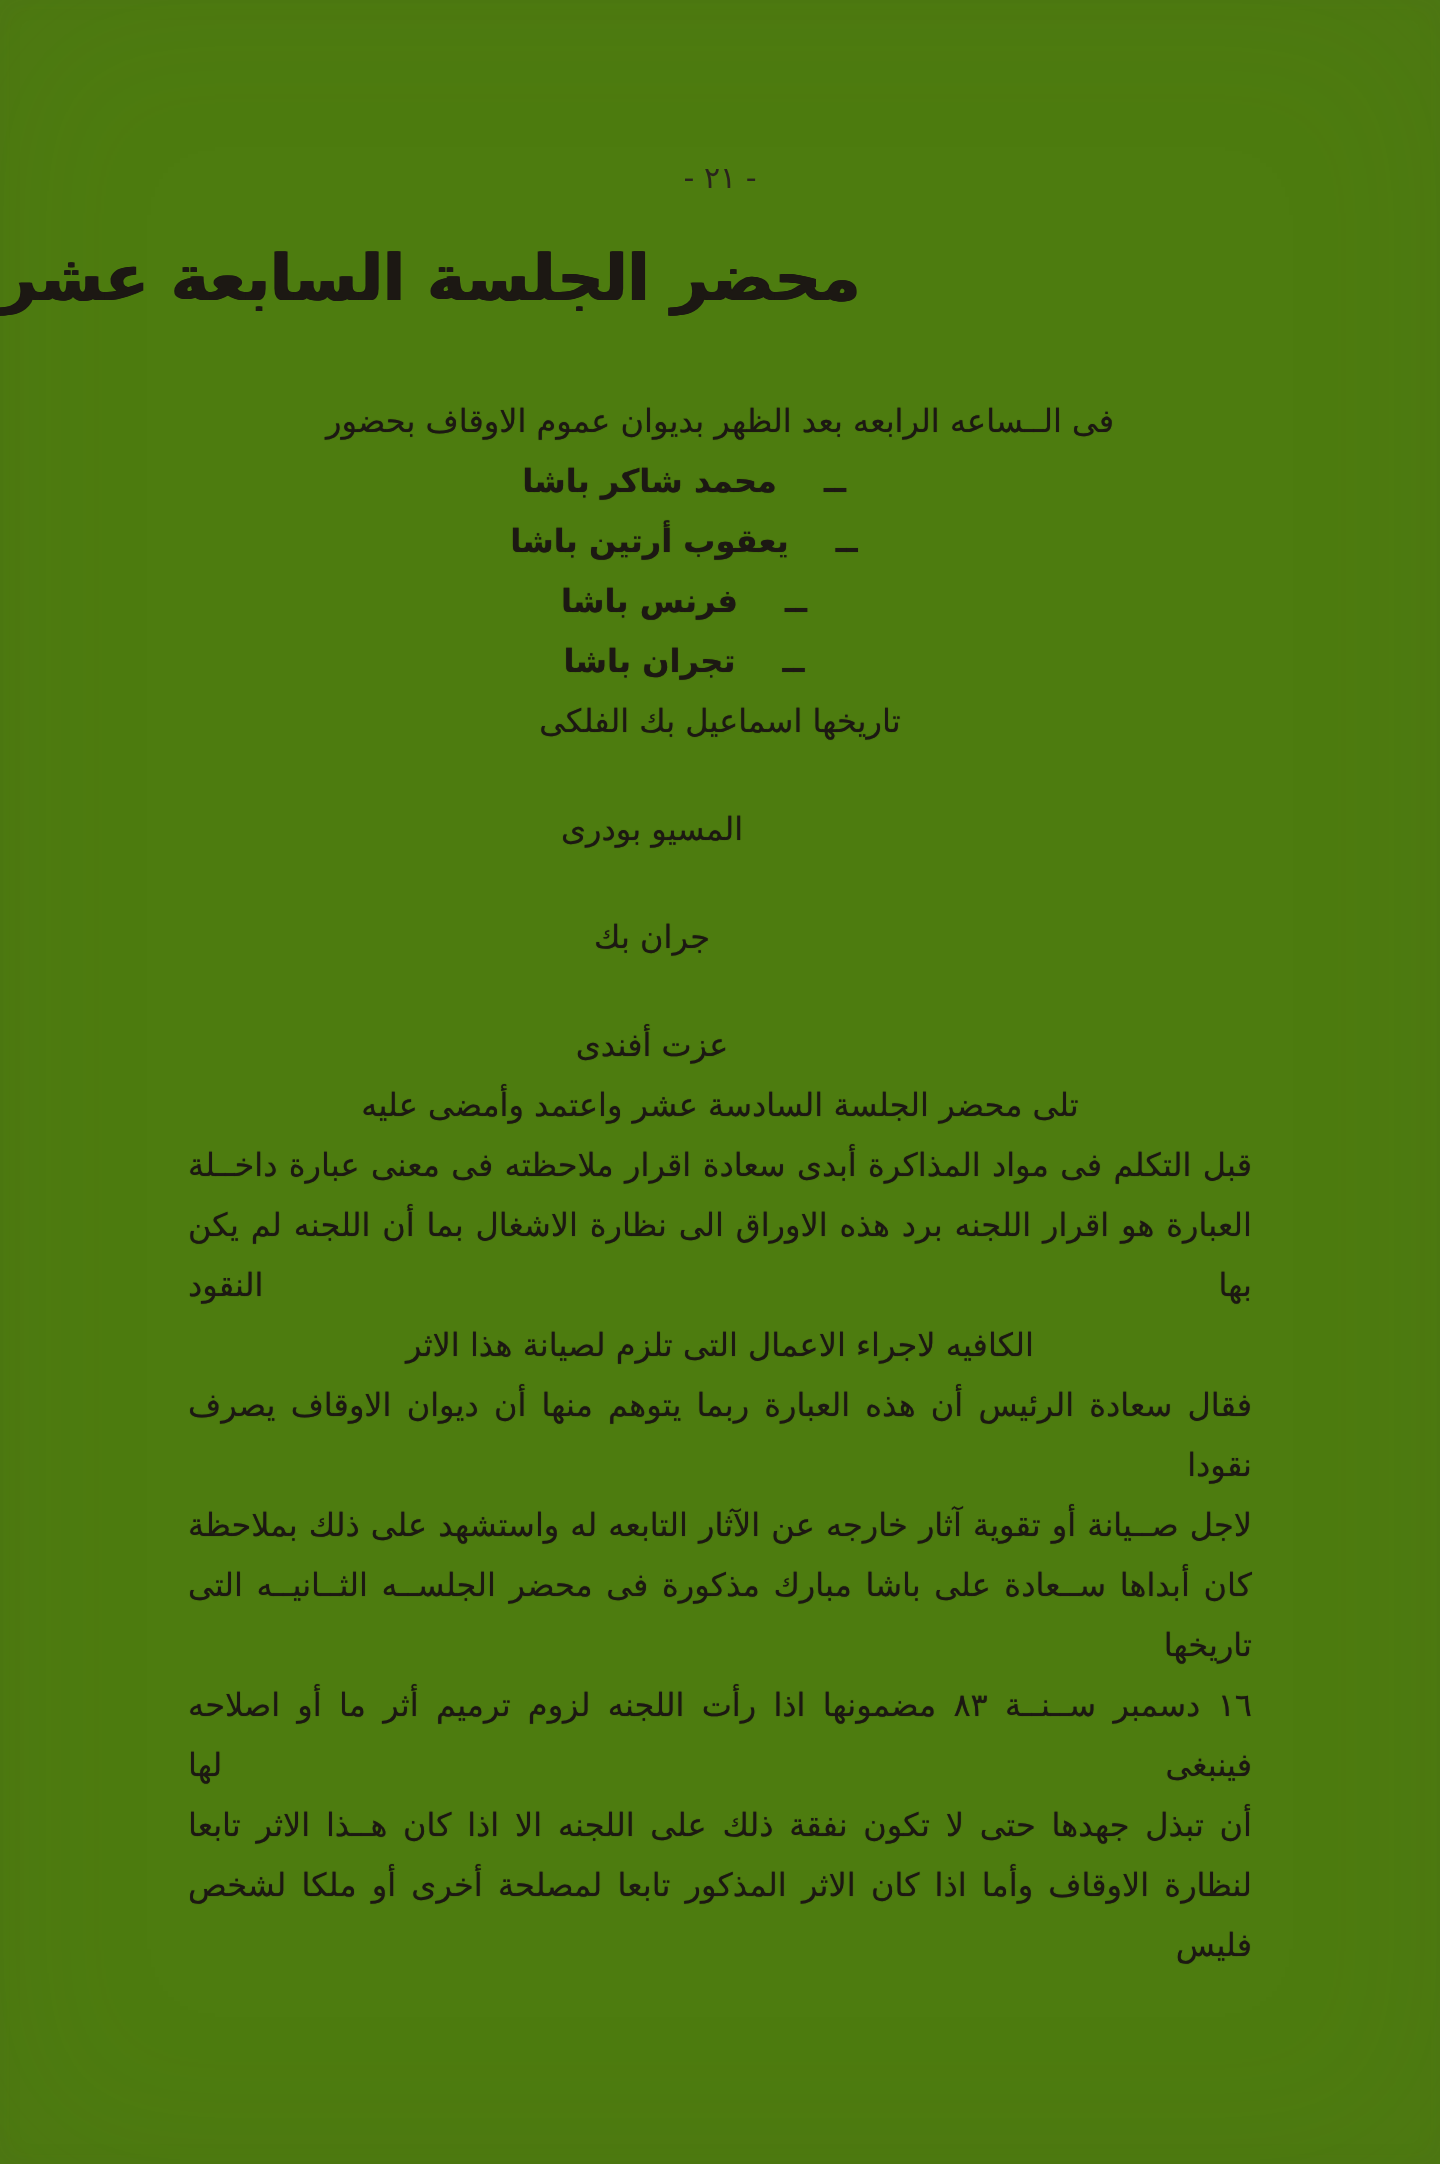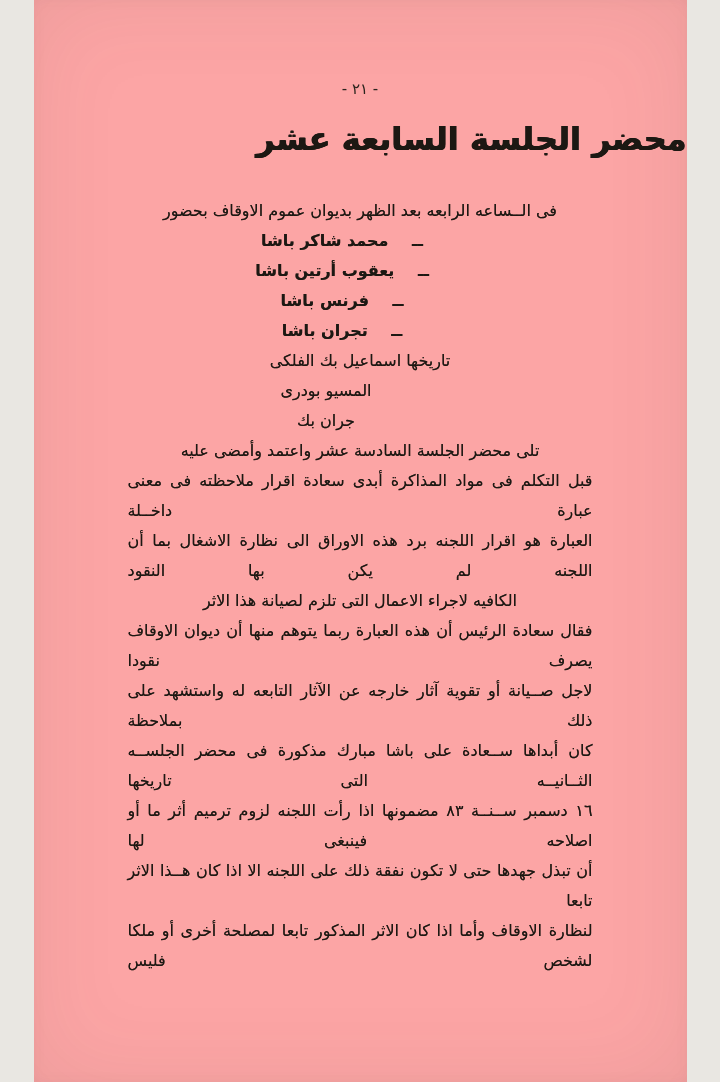--- a/index.html
+++ b/index.html
@@ -1,48 +1,48 @@
 <!DOCTYPE html>
 <html lang="ar"><head>
 <meta charset="utf-8">
 <style>
   html,body{margin:0;padding:0;background:#e9e7e2;}
   .page{
-    width:653px;height:1082px;margin:0 auto;position:relative;overflow:hidden;
-    background:#fca5a5;
+    width:720px;height:1082px;margin:0 auto;position:relative;overflow:hidden;
+    background:#4d7c0f;
     box-shadow:inset 0 0 90px rgba(88,78,62,0.09), inset 0 0 14px rgba(88,78,62,0.05);
     color:#1c1813;
     font-family:"DejaVu Sans",sans-serif;
     direction:rtl;
   }
   .page-number{
     text-align:center;
     padding-top:80px;
     font-size:15px;
     letter-spacing:2px;
     color:#2a241d;
   }
   .title{
-    text-align:right;
+    text-align:left;
     font-size:32px;
     font-weight:bold;
     margin:22px 0 38px 0;
     text-shadow:0.5px 0 0 currentColor, -0.5px 0 0 currentColor;
   }
   .body-text{
     padding:0 94px;
     font-size:16px;
     line-height:30px;
     text-shadow:0 0 0.4px rgba(25,18,10,0.65);
   }
   .line{min-height:30px;text-align:center;}
   .just{text-align:justify;text-align-last:justify;}
   .ind1{padding-right:18px;}
   .ind2{padding-right:36px;font-weight:bold;}
-  .ind3{padding-right:68px;}
+  .ind3{padding-right:68px;margin-top:24px;}
   .dash{display:inline-block;margin-left:18px;}
   .role{margin-right:34px;}
 </style>
 </head>
 <body>
 
 <div class="page">
 
   <div class="page-number">- ٢١ -</div>
 
@@ -67,20 +67,21 @@
     </div>
     <div class="line ind2">
       <span class="dash">ــ</span>
       <span>تجران باشا</span>
     </div>
 
     <div class="line">تاريخها اسماعيل بك الفلكى</div>
 
     <div class="line ind3">المسيو بودرى</div>
     <div class="line ind3">جران بك</div>
+    <div class="line ind3">عزت أفندى</div>
 
     <div class="line">تلى محضر الجلسة السادسة عشر واعتمد وأمضى عليه</div>
 
     <div class="line just">قبل التكلم فى مواد المذاكرة أبدى سعادة اقرار ملاحظته فى معنى عبارة داخــلة</div>
     <div class="line just">العبارة هو اقرار اللجنه برد هذه الاوراق الى نظارة الاشغال بما أن اللجنه لم يكن بها النقود</div>
     <div class="line">الكافيه لاجراء الاعمال التى تلزم لصيانة هذا الاثر</div>
 
     <div class="line just">فقال سعادة الرئيس أن هذه العبارة ربما يتوهم منها أن ديوان الاوقاف يصرف نقودا</div>
     <div class="line just">لاجل صــيانة أو تقوية آثار خارجه عن الآثار التابعه له واستشهد على ذلك بملاحظة</div>
     <div class="line just">كان أبداها ســعادة على باشا مبارك مذكورة فى محضر الجلســه الثــانيــه التى تاريخها</div>

